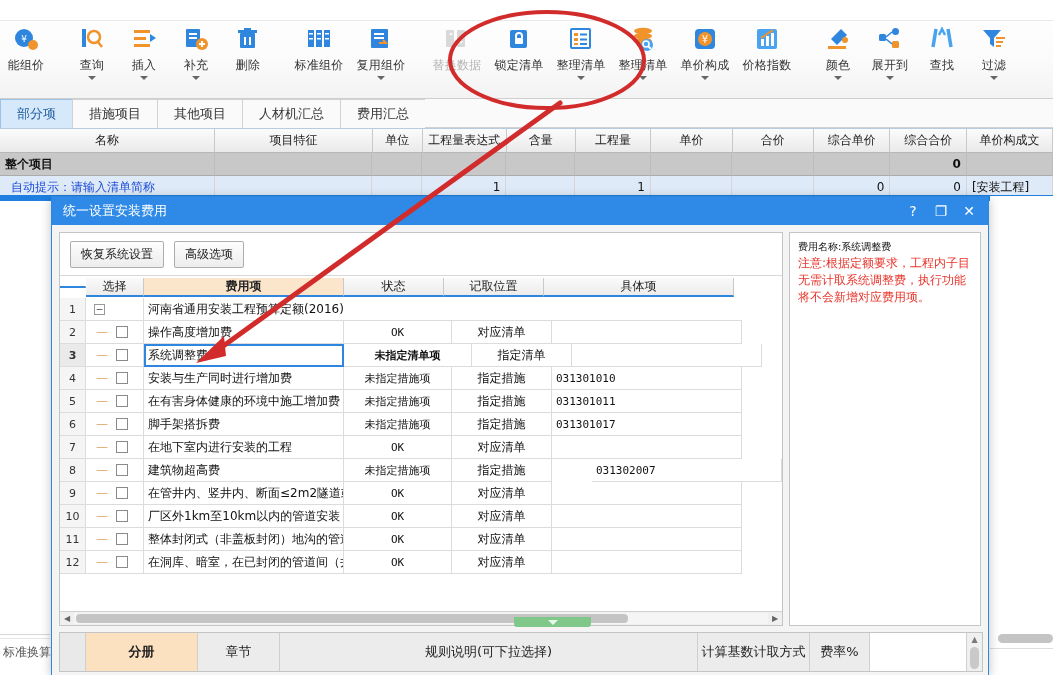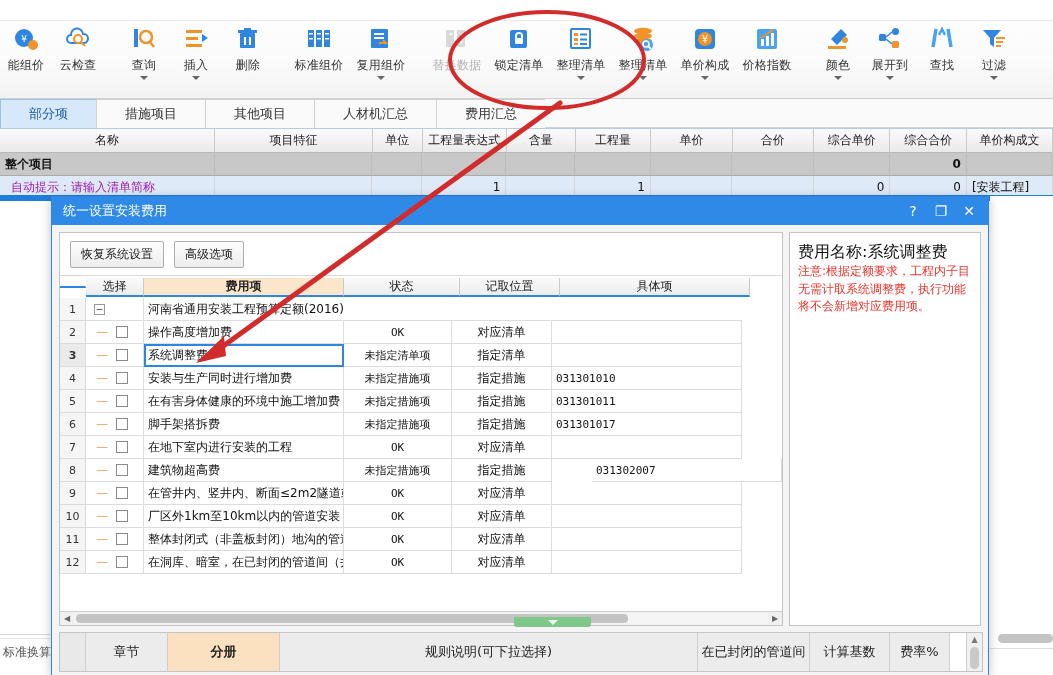--- a/index.html
+++ b/index.html
@@ -45,21 +45,21 @@
   .tb-caret.hidden { visibility: hidden; }
   .tb-gap { width: 14px; }
 
   
   .tabbar {
     position: absolute; left: 0; top: 99px; width: 1053px; height: 30px;
     background: #f0f0f0; border-bottom: 1px solid #b9cbe0;
     display: flex; align-items: flex-end;
   }
   .tab {
-    height: 29px; padding: 0 28px; display: flex; align-items: center;
+    height: 29px; padding: 0 16px; display: flex; align-items: center;
     font-size: 13px; color: #333; background: #fafafa;
     border: 1px solid #d2d2d2; border-bottom: none; margin-right: -1px;
   }
   .tab.active { background: #d6e9fb; color: #1f5c9e; border-color: #9cc2e5; }
   .tab-fill { flex: 1; height: 29px; background: #fafafa; border-bottom: 1px solid #d2d2d2;}
 
   
   .grid { position: absolute; left: 0; top: 129px; width: 1053px; height: 72px; }
   .grid-head { display: flex; height: 24px; background: #f1f1f1; }
   .gh {
@@ -71,21 +71,21 @@
   .grid-row { display: flex; height: 23px; }
   .gc {
     border-right: 1px solid #d6d6d6; border-bottom: 1px solid #cfcfcf;
     display: flex; align-items: center; font-size: 12px; color: #111;
     padding: 0 5px; overflow: hidden; white-space: nowrap;
   }
   .row-total { background: #c8c8c8; font-weight: bold; }
   .row-total .gc { border-right-color: #bdbdbd; border-bottom-color:#ababab;}
   .row-input { background: #dfeaf8; }
   .gc.right { justify-content: flex-end; }
-  .gc.ph { color: #a21caf; padding-left: 11px; }
+  .gc.ph { color: #1d4ed8; padding-left: 11px; }
   .blue-sel {
     position:absolute; left:0; top:195px; width: 1053px; height: 6px; background:#1e7fe0;
   }
 
   
   .dialog {
     position: absolute; left: 51px; top: 196px; width: 938px; height: 479px;
     background: #f4f4f4; border: 1px solid #2e86de;
     box-shadow: 0 2px 10px rgba(0,0,0,.25);
   }
@@ -149,21 +149,21 @@
     display: flex; align-items: center;
   }
   .hs-arrow { width: 14px; height: 13px; display:flex; align-items:center; justify-content:center; font-size:8px; color:#666;}
   .hs-track { flex:1; height: 11px; background:#f5f5f5; position: relative; }
   .hs-thumb { position:absolute; left: 2px; top:1px; height:9px; width: 552px; background:#c4c4c4; border-radius:4px;}
 
   .right-pane {
     width: 220px; background: #fff; border: 1px solid #c4c4c4; padding: 7px 8px;
     line-height: 1.45;
   }
-  .rp-title { font-size: 16px; color: #111; }
+  .rp-title { font-size: 10px; color: #111; }
   .rp-note { font-size: 12px; color: #e8352c; }
 
   .green-tab {
     position: absolute; left: 462px; top: 392px; width: 77px; height: 10px;
     background: #7fc88a; border-radius: 0 0 3px 3px; display:flex;
     align-items:center; justify-content:center;
   }
   .green-tab .gt-caret {
     width:0;height:0;border-left:5px solid transparent;border-right:5px solid transparent;
     border-top:5px solid #e9f6eb;
@@ -215,31 +215,20 @@
           <div class="tb-icon">
             <svg width="28" height="28" viewBox="0 0 28 28">
               <circle cx="12" cy="13" r="9" fill="#2e86de"></circle>
               <text x="12" y="17" font-size="9" fill="#fff" text-anchor="middle">¥</text>
               <circle cx="21" cy="20" r="5" fill="#f0932b"></circle>
             </svg>
           </div>
           <div class="tb-label">能组价</div>
           <div class="tb-caret hidden"></div>
         </div>
-        <div class="tb-item">
-          <div class="tb-icon">
-            <svg width="28" height="28" viewBox="0 0 28 28">
-              <path d="M7 18a4 4 0 010-8 6 6 0 0112-1 4 4 0 011 9z" fill="none" stroke="#2e86de" stroke-width="2"></path>
-              <circle cx="14" cy="14" r="4" fill="none" stroke="#f0932b" stroke-width="2"></circle>
-              <line x1="17" y1="17" x2="21" y2="21" stroke="#f0932b" stroke-width="2"></line>
-            </svg>
-          </div>
-          <div class="tb-label">云检查</div>
-          <div class="tb-caret hidden"></div>
-        </div>
         <div class="tb-gap"></div>
         <div class="tb-item">
           <div class="tb-icon">
             <svg width="28" height="28" viewBox="0 0 28 28">
               <rect x="4" y="4" width="4" height="18" fill="#2e86de"></rect>
               <circle cx="16" cy="12" r="6" fill="none" stroke="#f0932b" stroke-width="2.5"></circle>
               <line x1="20" y1="17" x2="24" y2="22" stroke="#f0932b" stroke-width="2.5"></line>
             </svg>
           </div>
           <div class="tb-label">查询</div>
@@ -248,20 +237,34 @@
         <div class="tb-item">
           <div class="tb-icon">
             <svg width="28" height="28" viewBox="0 0 28 28">
               <rect x="4" y="5" width="16" height="3" fill="#f0932b"></rect>
               <rect x="4" y="12" width="12" height="3" fill="#f0932b"></rect>
               <rect x="4" y="19" width="16" height="3" fill="#f0932b"></rect>
               <polygon points="20,9 26,13 20,17" fill="#2e86de"></polygon>
             </svg>
           </div>
           <div class="tb-label">插入</div>
+          <div class="tb-caret"></div>
+        </div>
+        <div class="tb-item">
+          <div class="tb-icon">
+            <svg width="28" height="28" viewBox="0 0 28 28">
+              <rect x="4" y="4" width="14" height="18" rx="1" fill="#2e86de"></rect>
+              <rect x="7" y="8" width="8" height="2" fill="#fff"></rect>
+              <rect x="7" y="12" width="8" height="2" fill="#fff"></rect>
+              <circle cx="20" cy="19" r="6" fill="#f0932b"></circle>
+              <rect x="19" y="16" width="2" height="6" fill="#fff"></rect>
+              <rect x="17" y="18" width="6" height="2" fill="#fff"></rect>
+            </svg>
+          </div>
+          <div class="tb-label">补充</div>
           <div class="tb-caret"></div>
         </div>
         <div class="tb-item">
           <div class="tb-icon">
             <svg width="28" height="28" viewBox="0 0 28 28">
               <rect x="6" y="8" width="15" height="15" rx="1" fill="#2e86de"></rect>
               <rect x="4" y="5" width="19" height="3" fill="#2e86de"></rect>
               <rect x="10" y="3" width="7" height="3" fill="#2e86de"></rect>
               <rect x="10" y="12" width="2" height="8" fill="#fff"></rect>
               <rect x="15" y="12" width="2" height="8" fill="#fff"></rect>
@@ -507,21 +510,21 @@
         <div class="left-pane">
           <div class="btn-row">
             <div class="gbtn">恢复系统设置</div>
             <div class="gbtn">高级选项</div>
           </div>
           <div class="fee-table-wrap">
             <div class="ft-head" id="ft-head">
                 <div class="fth" style="width: 26px;"></div>
                 <div class="fth" style="width: 58px;">选择</div>
                 <div class="fth highlight" style="width: 200px;">费用项</div>
-                <div class="fth" style="width: 116px;">状态</div>
+                <div class="fth" style="width: 100px;">状态</div>
                 <div class="fth" style="width: 100px;">记取位置</div>
                 <div class="fth" style="width: 190px;">具体项</div>
               </div>
             <div id="ft-body">
                 <div class="ft-row">
                   <div class="ftc num" style="width: 26px;">1</div>
                   <div class="ftc" style="width: 58px;">
                     <span class="expander">−</span>
                   </div>
                   <div class="ftc name" style="width: 598px; border-right: none;">河南省通用安装工程预算定额(2016)</div>
@@ -537,21 +540,21 @@
                   <div class="ftc center" style="width: 100px;">对应清单</div>
                   <div class="ftc codecell" style="width: 190px;"></div>
                 </div>
                 <div class="ft-row selected">
                   <div class="ftc num" style="width: 26px;">3</div>
                   <div class="ftc" style="width: 58px;">
                     <span class="tree-line">—</span>
                     <span class="cbx" style="margin-left:8px"></span>
                   </div>
                   <div class="ftc name" style="width: 200px;">系统调整费</div>
-                  <div class="ftc center ok" style="width: 108px;">未指定清单项</div>
+                  <div class="ftc center ok" style="width: 128px; font-weight: bold;">未指定清单项</div>
                   <div class="ftc center" style="width: 100px;">指定清单</div>
                   <div class="ftc codecell" style="width: 190px;"></div>
                 </div>
                 <div class="ft-row">
                   <div class="ftc num" style="width: 26px;">4</div>
                   <div class="ftc" style="width: 58px;">
                     <span class="tree-line">—</span>
                     <span class="cbx" style="margin-left:8px"></span>
                   </div>
                   <div class="ftc name" style="width: 200px;">安装与生产同时进行增加费</div>
@@ -664,25 +667,24 @@
         </div>
       </div>
 
       <div class="green-tab">
         <div class="gt-caret"></div>
       </div>
 
       <div class="bottom">
         <div class="bt-gutter"></div>
         <div id="bottom-tabs" style="display:flex;flex:1;">
+            <div class="bt-tab active" style="width: 112px;">分册</div>
             <div class="bt-tab" style="width: 82px;">章节</div>
-            <div class="bt-tab active" style="width: 112px;">分册</div>
             <div class="bt-tab" style="width: 418px;">规则说明(可下拉选择)</div>
-            <div class="bt-tab" style="width: 112px;">在已封闭的管道间</div>
-            <div class="bt-tab" style="width: 80px;">计算基数</div>
+            <div class="bt-tab" style="width: 112px;">计算基数计取方式</div>
             <div class="bt-tab" style="width: 60px;">费率%</div>
           </div>
         <div class="bt-scroll">
           <div class="bt-arrow">▲</div>
           <div class="bt-thumb"></div>
         </div>
       </div>
     </div>
   </div>
 

